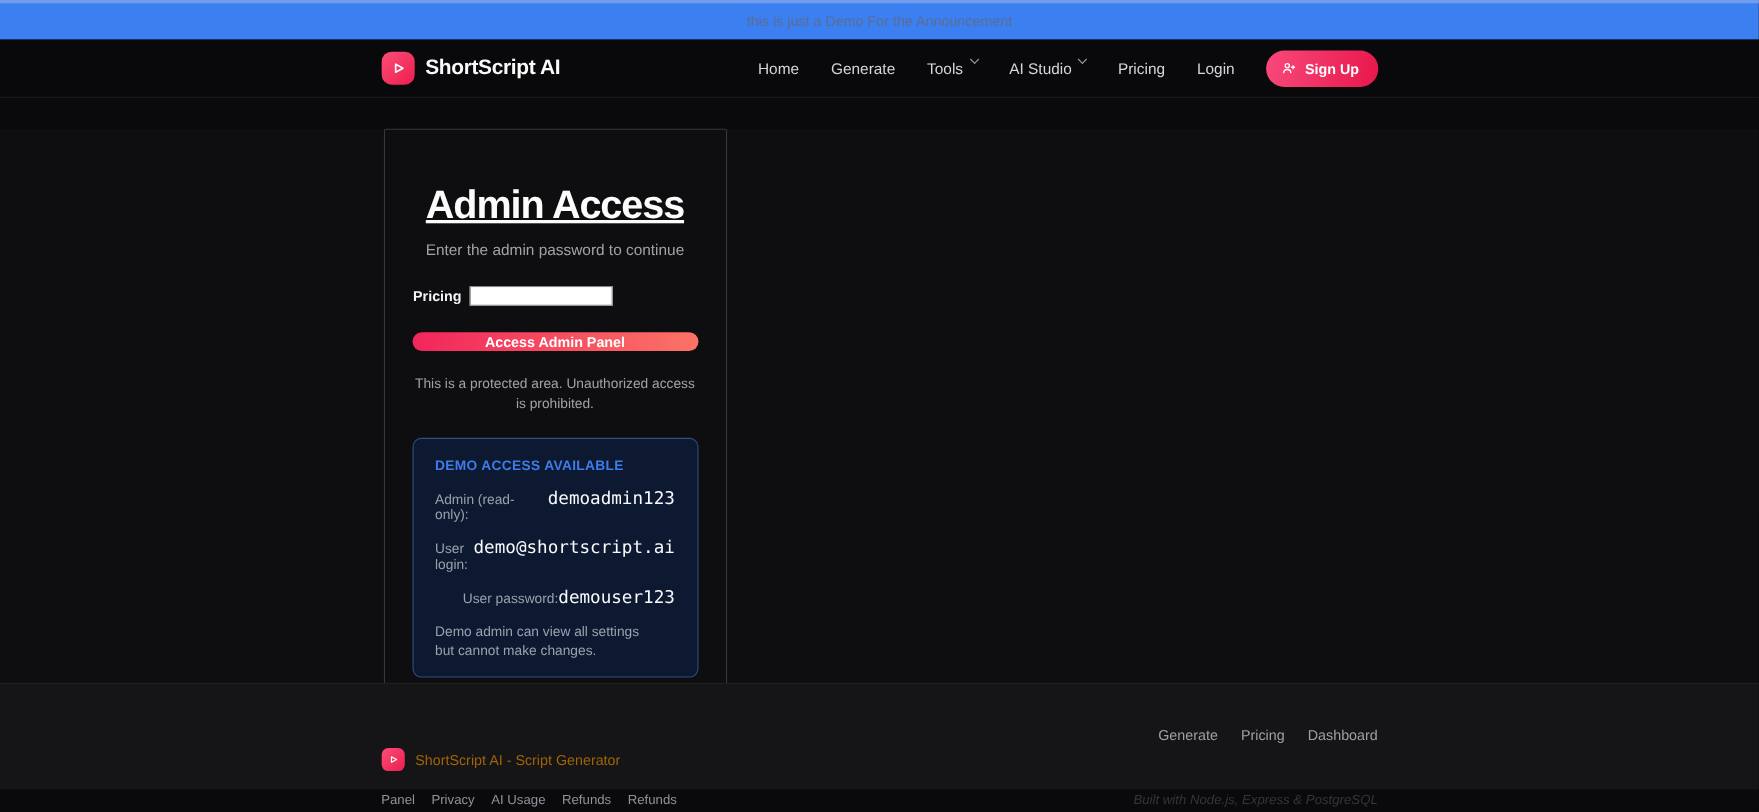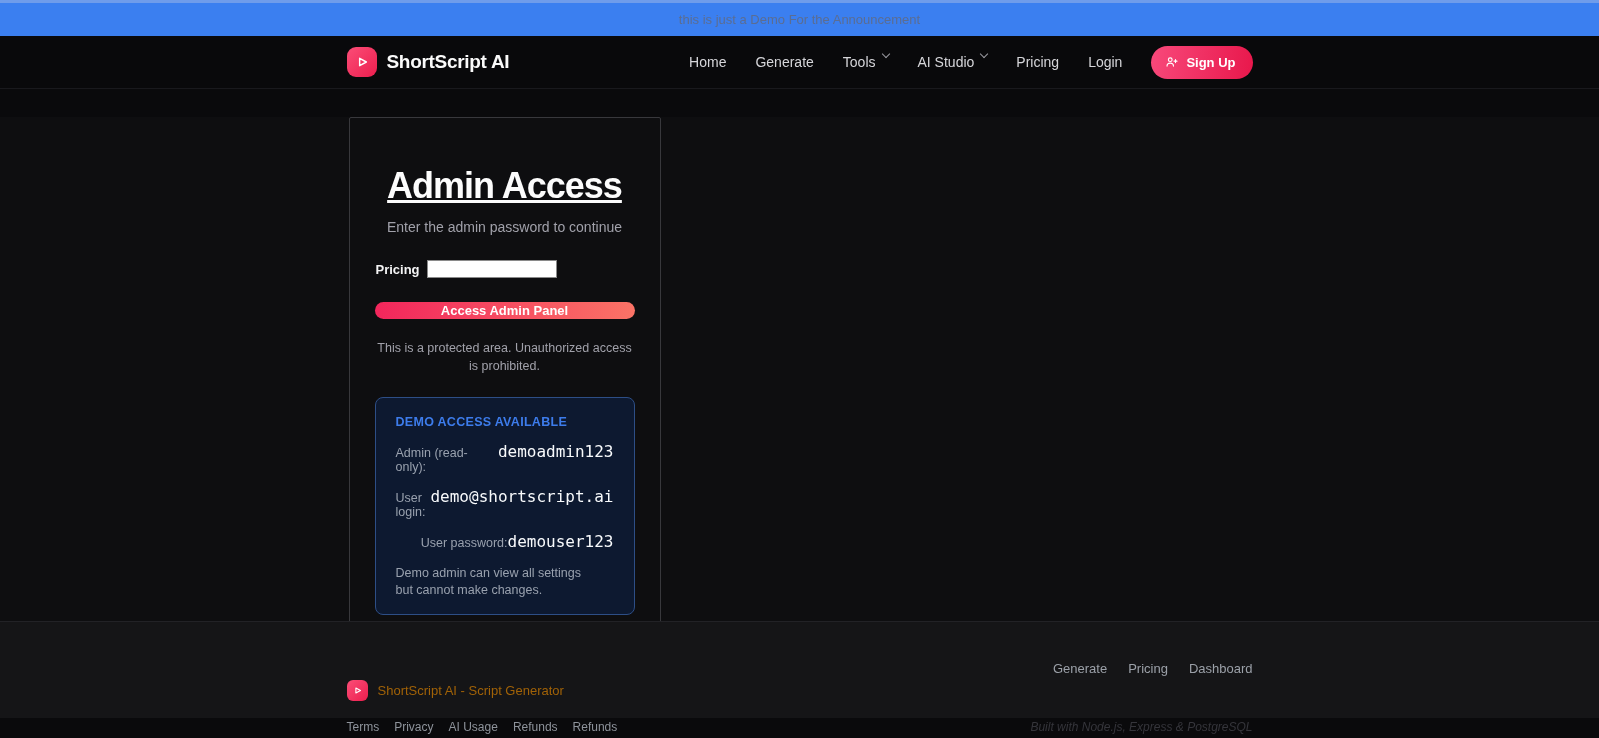--- a/index.html
+++ b/index.html
@@ -173,21 +173,21 @@
         <span>ShortScript AI - Script Generator</span>
       </div>
       <div class="f-links">
         <a>Generate</a>
         <a>Pricing</a>
         <a>Dashboard</a>
       </div>
     </div>
     <div class="f-row2">
       <div class="f-legal">
-        <a>Terms</a>
+        <a>Panel</a>
         <a>Privacy</a>
         <a>AI Usage</a>
         <a>Refunds</a>
         <a>Refunds</a>
       </div>
       <div class="f-built">Built with Node.js, Express &amp; PostgreSQL</div>
     </div>
   </div>
 </footer>
 

